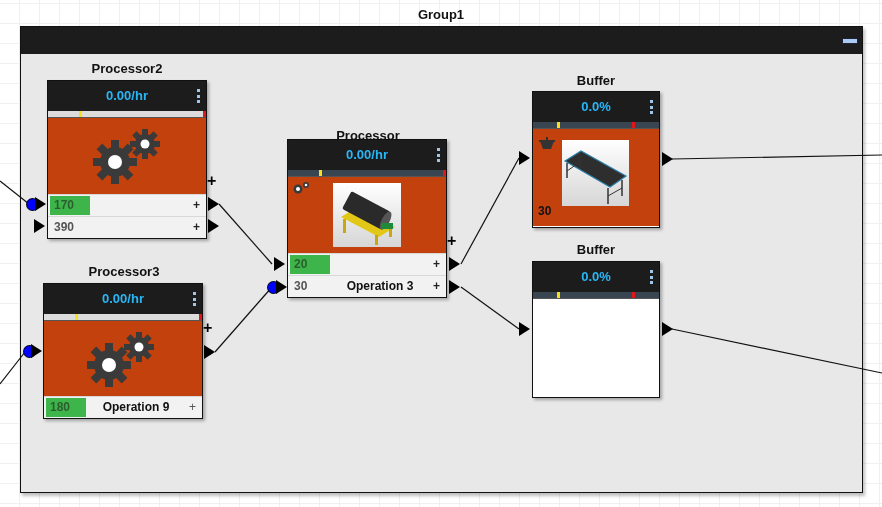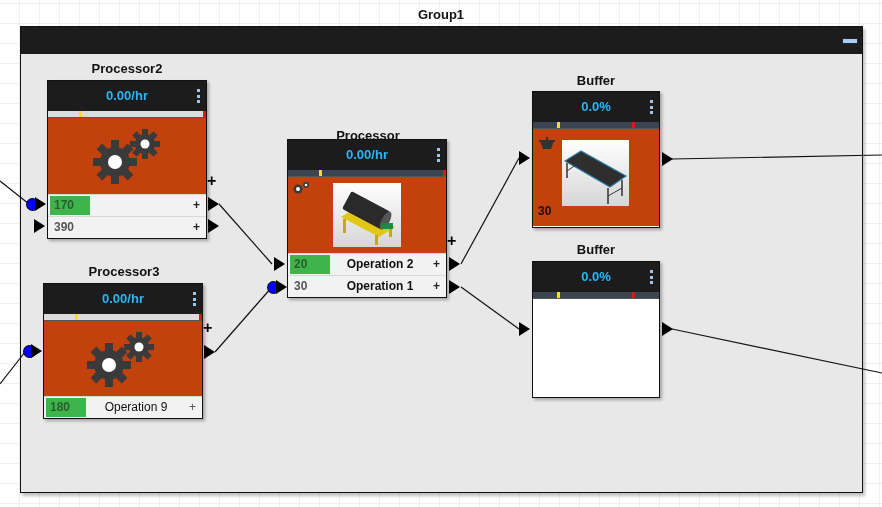--- a/index.html
+++ b/index.html
@@ -200,21 +200,21 @@
           <rect x="-15" y="-3" width="30" height="6"></rect>
           <rect x="-3" y="-15" width="6" height="30" transform="rotate(45)"></rect>
           <rect x="-3" y="-15" width="6" height="30" transform="rotate(-45)"></rect>
           <circle r="4.5" fill="#fff"></circle>
         </g>
       </g>
     </svg>
   </div>
   <div class="op-row">
     <div class="op-count active">180</div>
-    <div class="op-name" style="font-weight:normal;">Operation 9</div>
+    <div class="op-name" style="font-weight:bold;">Operation 9</div>
     <div class="op-plus" style="font-weight:normal; color:#555;">+</div>
   </div>
 </div>
 <div class="port-dot" style="left:23px; top:345px;"></div>
 <div class="port-arrow" style="left:31px; top:344px;"></div>
 <div class="port-arrow" style="left:204px; top:345px;"></div>
 <div class="plus-big" style="left:203px; top:321px;">+</div>
 
 <div class="node-title" style="left:288px; width:160px; top:128px;">Processor</div>
 <div class="node" style="left:287px; top:139px; width:158px; height:157px;">
@@ -248,26 +248,25 @@
         <g transform="rotate(28 34 30)">
           <rect x="10" y="18" width="44" height="20" rx="2" fill="#2a2a2a"></rect>
           <ellipse cx="54" cy="28" rx="4" ry="10" fill="#555"></ellipse>
         </g>
         <rect x="48" y="40" width="12" height="6" fill="#1f8a3a"></rect>
       </svg>
     </div>
   </div>
   <div class="op-row">
     <div class="op-count active">20</div>
-    <div class="op-name">Operation 2</div>
     <div class="op-plus">+</div>
   </div>
   <div class="op-row">
     <div class="op-count">30</div>
-    <div class="op-name">Operation 1</div>
+    <div class="op-name">Operation 3</div>
     <div class="op-plus">+</div>
   </div>
 </div>
 <div class="port-arrow" style="left:274px; top:257px;"></div>
 <div class="port-dot" style="left:267px; top:281px;"></div>
 <div class="port-arrow" style="left:276px; top:280px;"></div>
 <div class="port-arrow" style="left:449px; top:257px;"></div>
 <div class="port-arrow" style="left:449px; top:280px;"></div>
 <div class="plus-big" style="left:447px; top:234px;">+</div>
 

